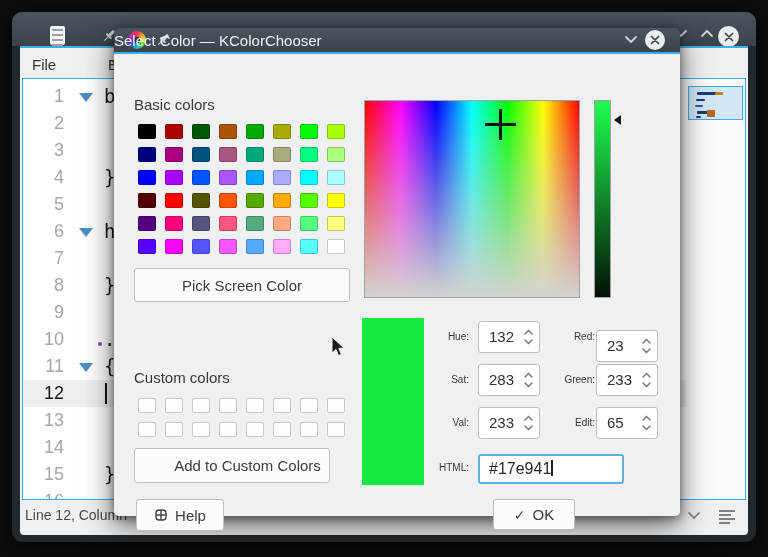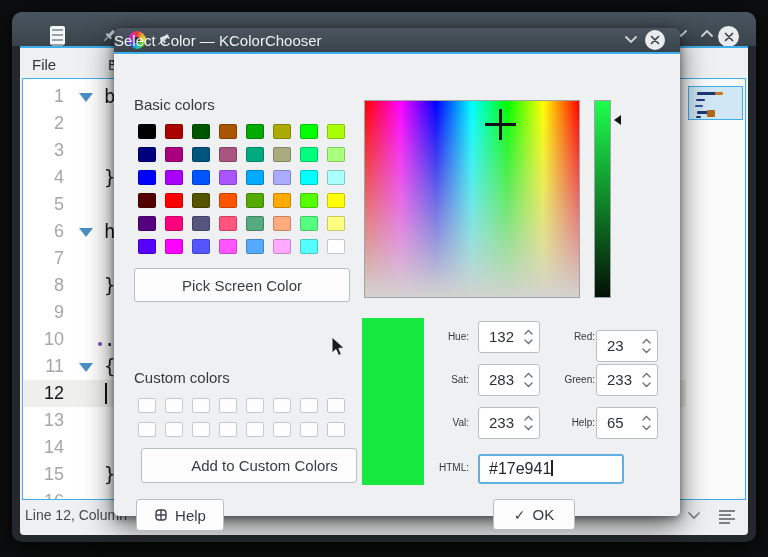--- a/index.html
+++ b/index.html
@@ -334,21 +334,21 @@
           <div class="swatch empty"></div>
           <div class="swatch empty"></div>
           <div class="swatch empty"></div>
           <div class="swatch empty"></div>
           <div class="swatch empty"></div>
           <div class="swatch empty"></div>
           <div class="swatch empty"></div>
           <div class="swatch empty"></div>
         </div>
 
-      <div class="btn" style="left:27px; top:394px; width:216px; height:35px;padding-left:31px;">
+      <div class="btn" style="left:20px; top:394px; width:196px; height:35px;padding-left:31px;">
         <span>Add to Custom Colors</span>
       </div>
 
       <div class="btn" style="left:22px; top:445px; width:88px; height:32px;">
         <svg width="14" height="14" viewBox="0 0 14 14">
           <g stroke="#3e4347" stroke-width="1.4" fill="none">
             <rect x="2" y="2" width="10" height="10" rx="3.2"></rect>
             <path d="M7 2 V12 M2 7 H12"></path>
           </g>
         </svg>
@@ -397,21 +397,21 @@
               </svg></span>
           </div>
           <div class="spin-label" style="left: 366px; top: 310px;">Green:</div>
           <div class="spinbox" style="left: 482px; top: 310px;">
             <span class="spin-val">233</span>
             <span class="spin-arrows"><svg width="9" height="18" viewBox="0 0 9 18">
                 <path d="M1 6 L4.5 2.5 L8 6" stroke="#6e7376" stroke-width="1.4" fill="none" stroke-linecap="round"></path>
                 <path d="M1 12 L4.5 15.5 L8 12" stroke="#6e7376" stroke-width="1.4" fill="none" stroke-linecap="round"></path>
               </svg></span>
           </div>
-          <div class="spin-label" style="left: 366px; top: 353px;">Help:</div>
+          <div class="spin-label" style="left: 366px; top: 353px;">Edit:</div>
           <div class="spinbox" style="left: 482px; top: 353px;">
             <span class="spin-val">65</span>
             <span class="spin-arrows"><svg width="9" height="18" viewBox="0 0 9 18">
                 <path d="M1 6 L4.5 2.5 L8 6" stroke="#6e7376" stroke-width="1.4" fill="none" stroke-linecap="round"></path>
                 <path d="M1 12 L4.5 15.5 L8 12" stroke="#6e7376" stroke-width="1.4" fill="none" stroke-linecap="round"></path>
               </svg></span>
           </div>
         </div>
 
       <div class="spin-label" style="left:240px; top:398px;">HTML:</div>

